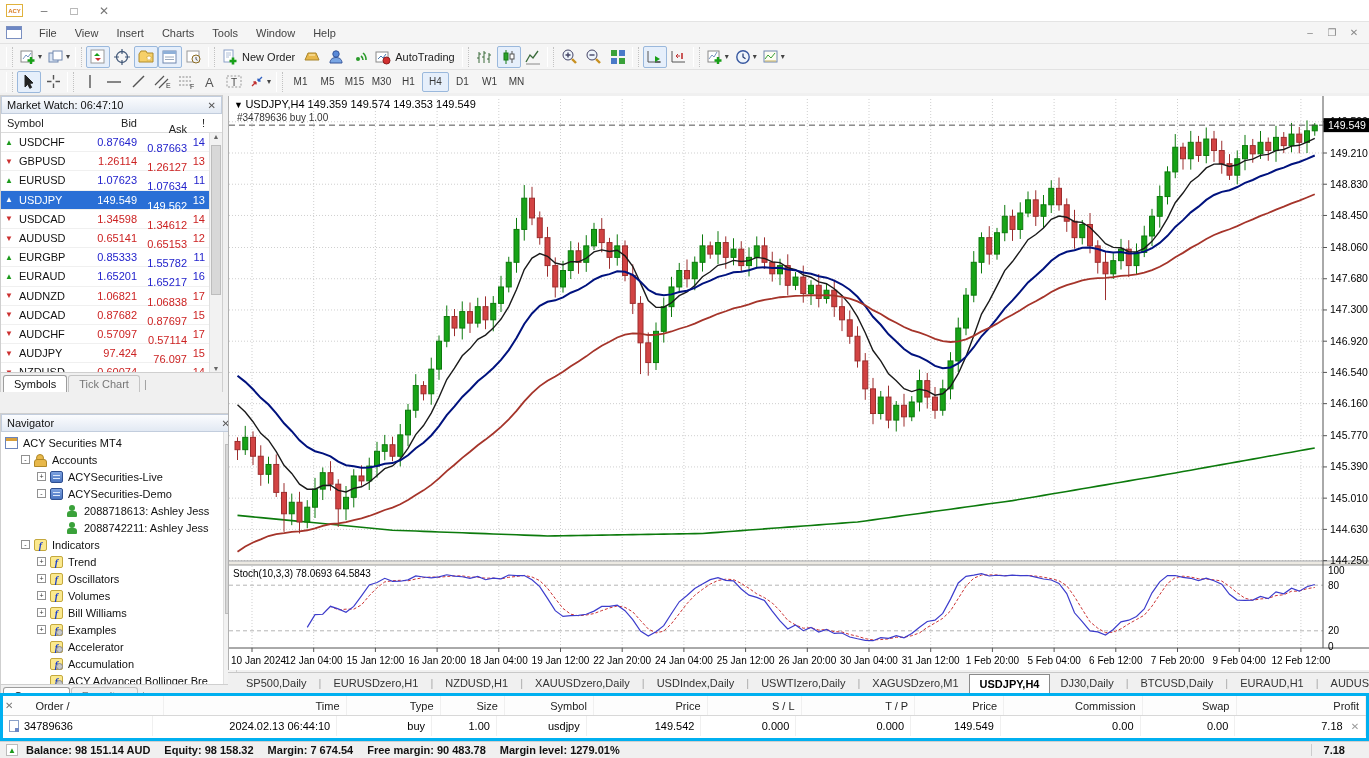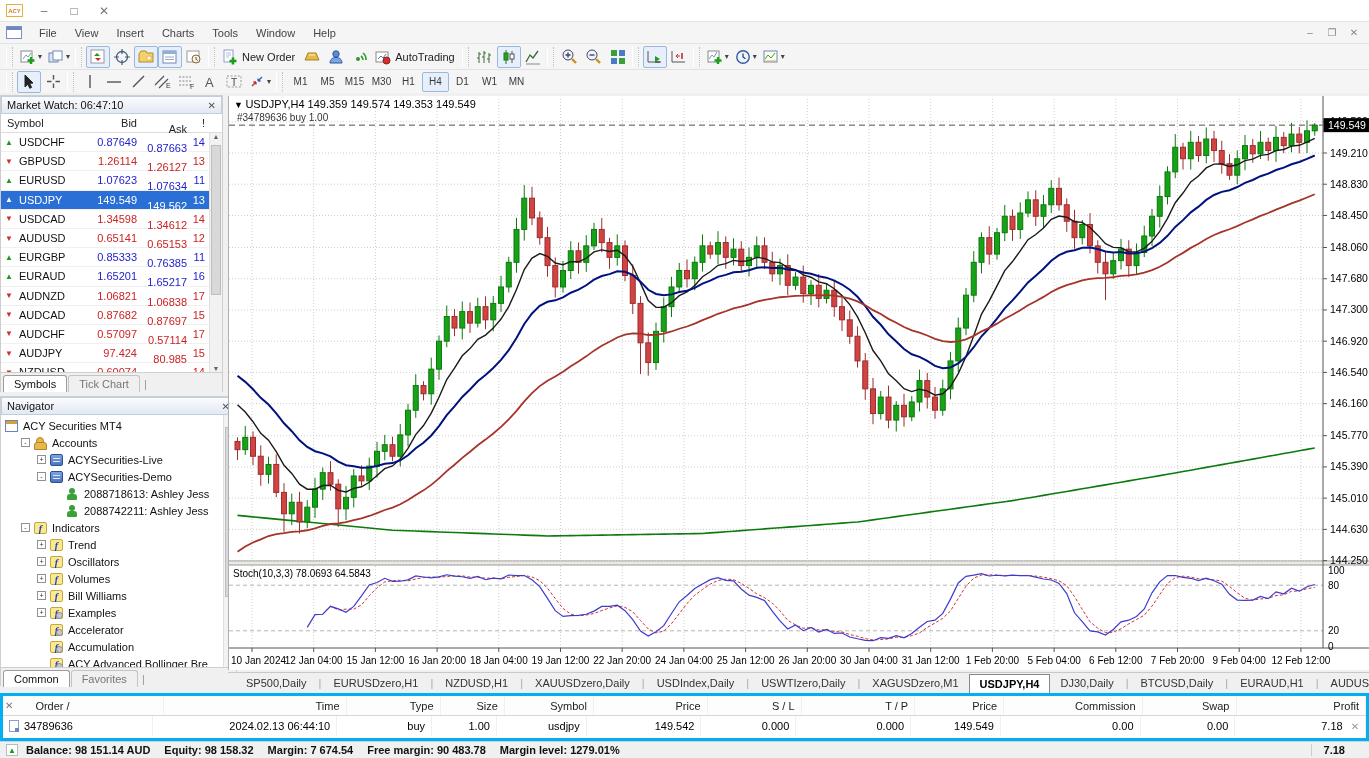--- a/index.html
+++ b/index.html
@@ -44,21 +44,21 @@
 .mwr .arrow { font-size:8px; width:10px; }
 .mwr.sel { background:#2a6fd6; color:#fff !important; }
 .mwr.sel span { color:#fff !important; }
 .vup { color:#2222cc; } .vdn { color:#cc2222; }
 .vsb { position:absolute; right:0; top:0; width:13px; height:100%; background:#f2f2f2; border-left:1px solid #e0e0e0; font-size:7px; color:#666; text-align:center; }
 .vsb .thumb { position:absolute; left:1px; width:10px; background:#d8d8d8; border:1px solid #bdbdbd; }
 .tabs-row { display:flex; align-items:flex-end; height:20px; background:#f0f0f0; padding-left:2px; border-top:1px solid #cfcfcf; }
 .mtab { padding:2px 10px; border:1px solid #9d9d9d; border-bottom:none; background:#fff; border-radius:3px 3px 0 0; margin-right:1px; color:#111;margin-top:47px; }
 .mtab.inactive { background:#f0f0f0; border-color:#c4c4c4; color:#777; }
 .tabs-row .tsep { color:#999; padding:2px 3px; }
-#nav-panel { left:0; top:303px; width:237px; height:290px; background:#fff; border:1px solid #cfcfcf; }
+#nav-panel { left:0; top:320px; width:237px; height:290px; background:#fff; border:1px solid #cfcfcf; }
 #nav-tree { height:252px; overflow:hidden; position:relative; padding-top:2px; }
 .ntr { display:flex; align-items:center; height:17px; white-space:nowrap; }
 .tbox { width:9px; height:9px; border:1px solid #919191; background:#fff; font:7px/7px "Liberation Sans",sans-serif; text-align:center; color:#333; margin-right:4px; flex:none; }
 .nico { width:13px; height:12px; margin-right:5px; flex:none; position:relative; display:inline-block; }
 .ico-plat { background:#fff; border:1px solid #6a84bc; }
 .ico-plat::before { content:""; position:absolute; left:0; top:0; right:0; height:3px; background:#d8a03c; }
 .ico-acc::before { content:""; position:absolute; left:2px; top:0; width:6px; height:6px; border-radius:50%; background:#e8b84a; border:1px solid #b08828; }
 .ico-acc::after { content:""; position:absolute; left:0; top:5px; width:11px; height:6px; border-radius:3px 3px 0 0; background:#e8b84a; border:1px solid #b08828; }
 .ico-srv { background:linear-gradient(#7da2e0,#4a74c0); border:1px solid #2e4f90; border-radius:2px; }
 .ico-srv::before { content:""; position:absolute; left:2px; top:3px; right:2px; height:1px; background:#dce8fa; box-shadow:0 3px 0 #dce8fa; }
@@ -417,21 +417,21 @@
             <span class="mwc-bid vdn">0.65141</span>
             <span class="mwc-ask vdn">0.65153</span>
             <span class="mwc-sp vdn">12</span>
           </div>
           <div class="mwr">
             <span class="mwc-sym">
               <span class="arrow" style="color: rgb(28, 154, 28);">▲</span>
               <span>EURGBP</span>
             </span>
             <span class="mwc-bid vup">0.85333</span>
-            <span class="mwc-ask vup">0.76385</span>
+            <span class="mwc-ask vup">1.55782</span>
             <span class="mwc-sp vup">11</span>
           </div>
           <div class="mwr">
             <span class="mwc-sym">
               <span class="arrow" style="color: rgb(28, 154, 28);">▲</span>
               <span>EURAUD</span>
             </span>
             <span class="mwc-bid vup">1.65201</span>
             <span class="mwc-ask vup">1.65217</span>
             <span class="mwc-sp vup">16</span>
@@ -462,21 +462,21 @@
             <span class="mwc-bid vdn">0.57097</span>
             <span class="mwc-ask vdn">0.57114</span>
             <span class="mwc-sp vdn">17</span>
           </div>
           <div class="mwr">
             <span class="mwc-sym">
               <span class="arrow" style="color: rgb(204, 48, 48);">▼</span>
               <span>AUDJPY</span>
             </span>
             <span class="mwc-bid vdn">97.424</span>
-            <span class="mwc-ask vdn">80.985</span>
+            <span class="mwc-ask vdn">76.097</span>
             <span class="mwc-sp vdn">15</span>
           </div>
           <div class="mwr">
             <span class="mwc-sym">
               <span class="arrow" style="color: rgb(204, 48, 48);">▼</span>
               <span>NZDUSD</span>
             </span>
             <span class="mwc-bid vdn">0.60074</span>
             <span class="mwc-ask vdn">0.60088</span>
             <span class="mwc-sp vdn">14</span>

